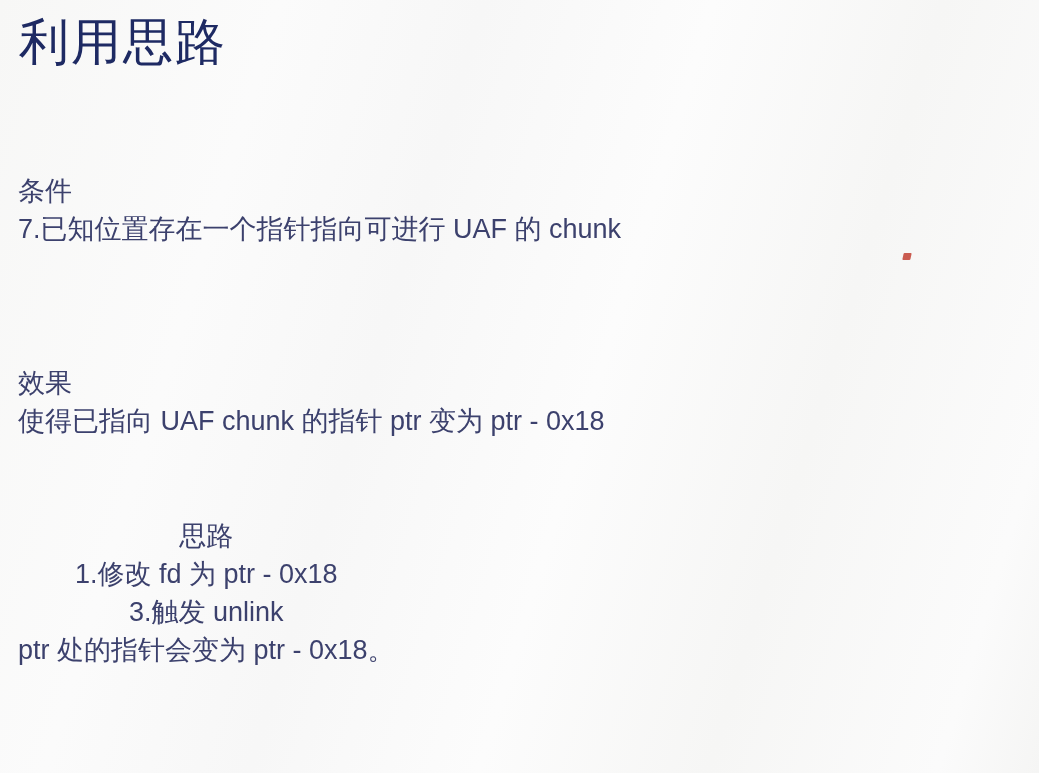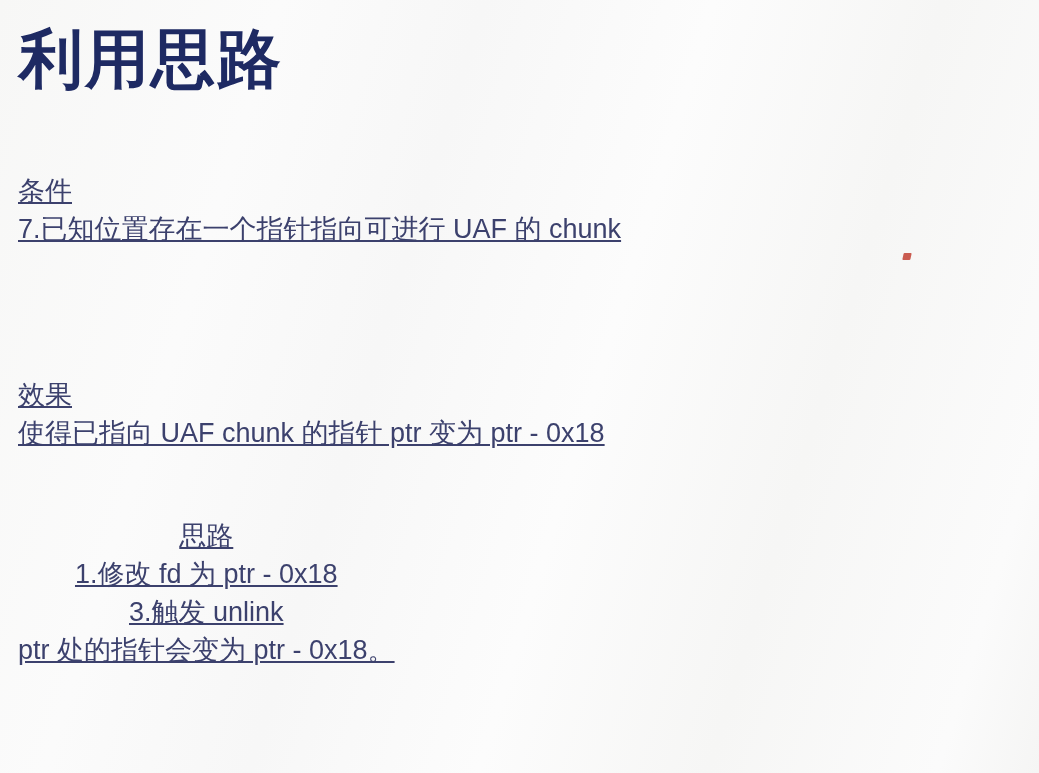--- a/index.html
+++ b/index.html
@@ -30,43 +30,42 @@
         #f6f6f5 74%,
         #fbfbfb 92%,
         #f5f5f4 100%);
     overflow: hidden;
   }
 
   
   #slide-title {
     position: absolute;
     left: 19px;
-    top: 24px;
-    font-size: 64px;
+    top: 14px;
+    font-size: 50px;
     line-height: 1.12;
-    font-weight: 700;
+    font-weight: 400;
     letter-spacing: 2px;
     color: #1e2a63;
     white-space: nowrap;
   }
 
   
   .body-block {
     position: absolute;
     left: 18px;
     color: #3c416d;
     font-size: 27px;
     line-height: 38px;
     white-space: nowrap;
   }
   .body-block .line {
     display: block;
     height: 38px;
     white-space: pre;
-    text-decoration: underline;
   }
 
   #block-conditions { top: 172px; }
   #block-effect     { top: 364px; }
   #block-approach   { top: 517px; text-align: center; }
 
   
   #cursor-mark {
     position: absolute;
     left: 903px;
@@ -84,21 +83,21 @@
 
 <div id="slide">
 
   <div id="slide-title" style="color: rgb(30, 42, 99);">利用思路</div>
 
   <div class="body-block" id="block-conditions" style="color: rgb(60, 65, 109);">
     <span class="line">条件</span>
     <span class="line">7.已知位置存在一个指针指向可进行 UAF 的 chunk</span>
   </div>
 
-  <div class="body-block" id="block-effect" style="color: rgb(60, 65, 109); margin-top: 12px;">
+  <div class="body-block" id="block-effect" style="color: rgb(60, 65, 109);">
     <span class="line">效果</span>
     <span class="line">使得已指向 UAF chunk 的指针 ptr 变为 ptr - 0x18</span>
   </div>
 
   <div class="body-block" id="block-approach" style="color: rgb(60, 65, 109);">
     <span class="line">思路</span>
     <span class="line">1.修改 fd 为 ptr - 0x18</span>
     <span class="line">3.触发 unlink</span>
     <span class="line">ptr 处的指针会变为 ptr - 0x18。</span>
   </div>

